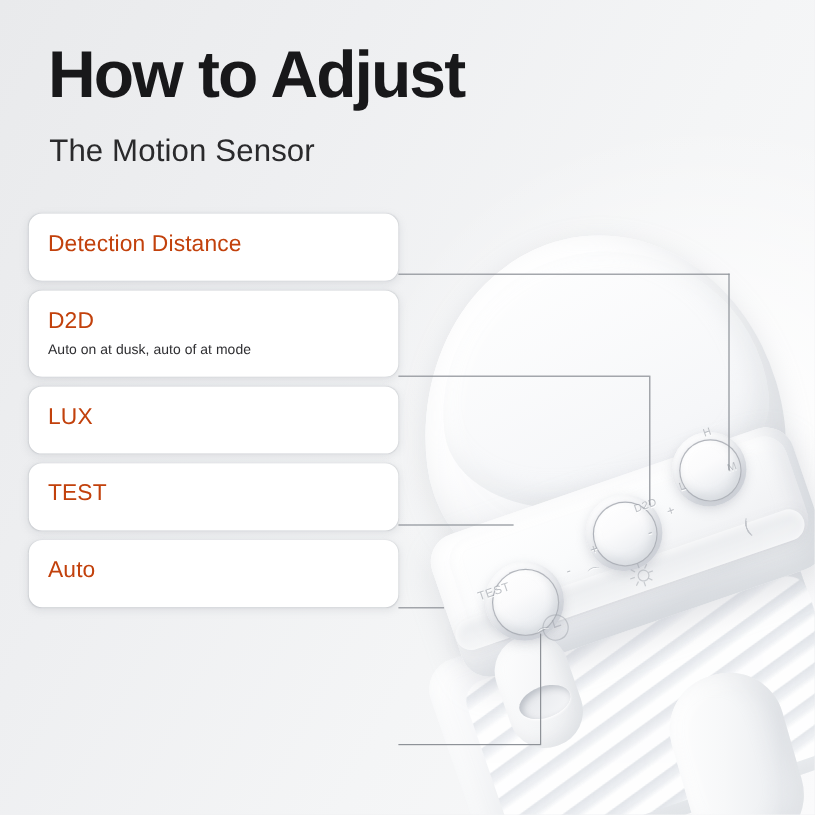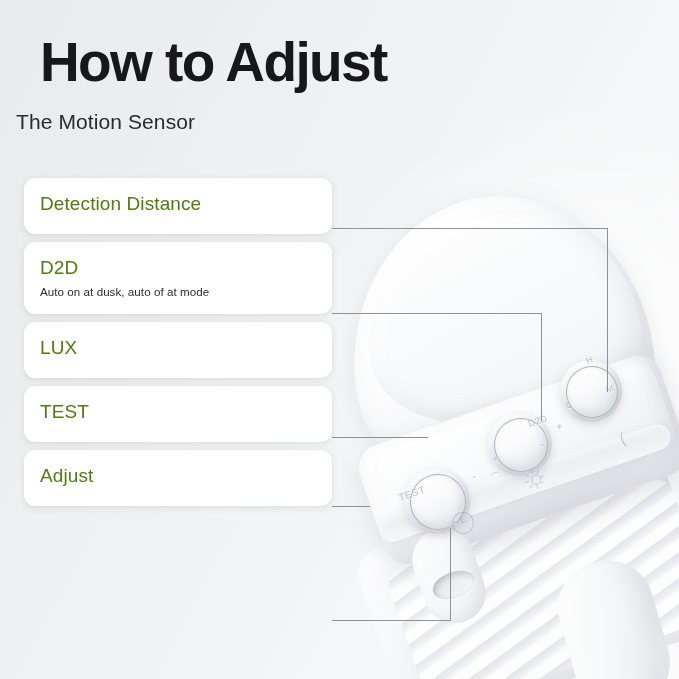--- a/index.html
+++ b/index.html
@@ -183,32 +183,32 @@
   .lh{height:1px;}
   .lv{width:1px;}
 
   
   .head{
     position:absolute;left:40px;top:34px;
     font-size:55px;font-weight:700;letter-spacing:-1.6px;
     color:#18181a;line-height:1.05;
   }
   .subhead{
-    position:absolute;left:16px;top:110px;
-    font-size:21px;font-weight:400;color:#2a2a2c;letter-spacing:.1px;
+    position:absolute;left:41px;top:110px;
+    font-size:26px;font-weight:400;color:#2a2a2c;letter-spacing:.1px;
   }
 
   .cards{position:absolute;left:24px;top:178px;width:308px;}
   .card{
     position:relative;background:#ffffff;border-radius:11px;
     box-shadow:0 2px 7px rgba(150,155,163,.22),0 0 1px rgba(150,155,163,.30);
     padding:14px 16px 14px 16px;margin-bottom:8px;box-sizing:border-box;
   }
   .card-title{
-    font-size:19px;font-weight:400;color:#4d7c0f;line-height:1.25;
+    font-size:19px;font-weight:400;color:#c2410c;line-height:1.25;
     letter-spacing:.1px;margin:0 0 4px 0;
   }
   .card-body{
     font-size:11.6px;font-weight:400;color:#2d2d30;line-height:1.45;
     letter-spacing:.05px;margin:0;white-space:pre-line;
   }
 </style>
 </head>
 <body>
 
@@ -307,17 +307,17 @@
 
     <div class="card">
       <div class="card-title">LUX</div>
     </div>
 
     <div class="card">
       <div class="card-title">TEST</div>
     </div>
 
     <div class="card">
-      <div class="card-title">Adjust</div>
+      <div class="card-title">Auto</div>
     </div>
 
   </div>
 </div>
 
 </body></html>

